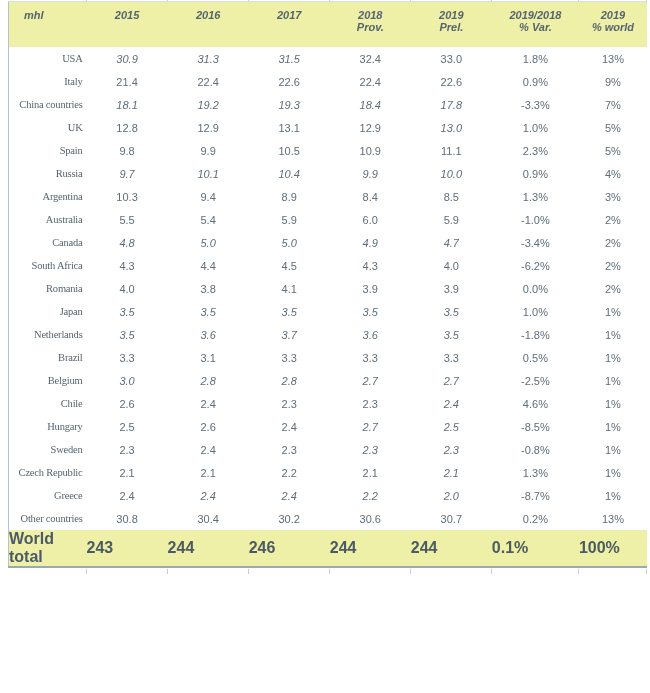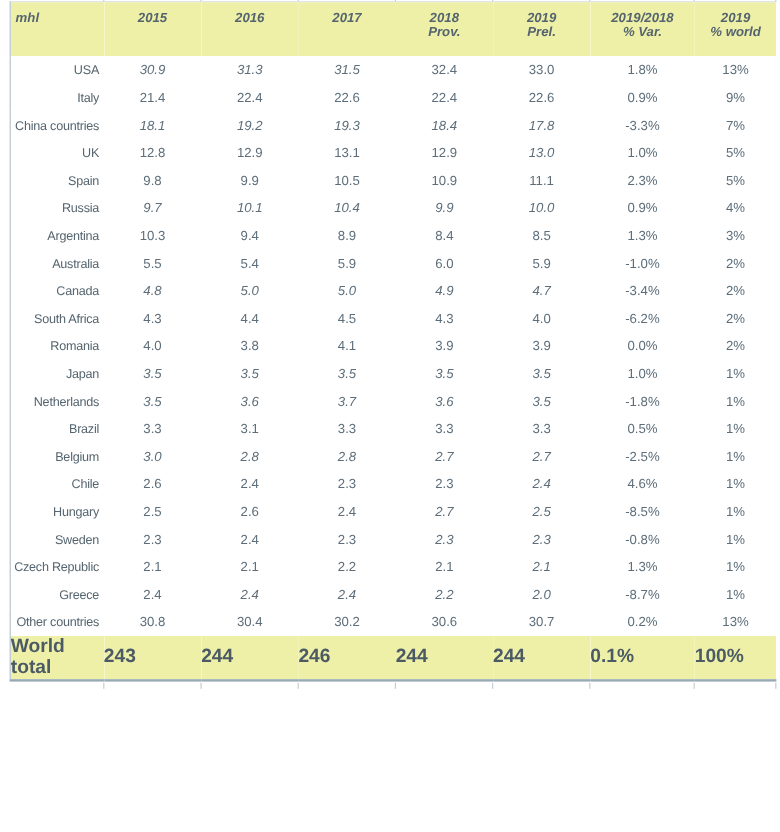--- a/index.html
+++ b/index.html
@@ -50,38 +50,39 @@
     vertical-align:top;
     padding-top:7px;
     font-size:11px;
     font-weight:bold;
     color:#55646e;
     line-height:12px;
     font-style:italic;
   }
   thead th.unit {
     text-align:left;
-    padding-left:4px;
+    padding-left:15px;
     font-style:italic;
     font-weight:bold;
   }
   
   thead th + th::before {
     content:""; position:absolute; left:-1px; top:-6px;
     width:1px; height:5px; background:#c6ced3;
   }
   .h2 { display:block; font-weight:bold; }
 
   tbody td { height:23px; font-size:11px; text-align:center; white-space:nowrap; }
   tbody td.country {
     text-align:right;
     padding-right:4px;
     font-size:10.5px;
     letter-spacing:-0.2px;
     color:#55656f;
+    font-family:Liberation Serif, serif;
   }
   tbody td.est { font-style:italic; }
 
   tr.total td {
     background:#eef0a8;
     height:25px;
     font-weight:bold;
     color:#4b5a64;
   }
   tr.total td.country { font-weight:bold; font-style:normal; }

